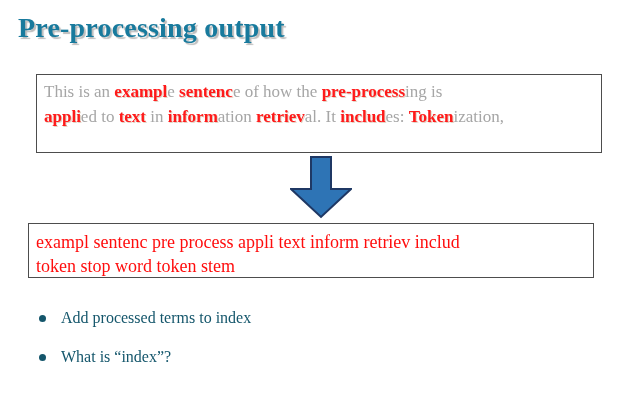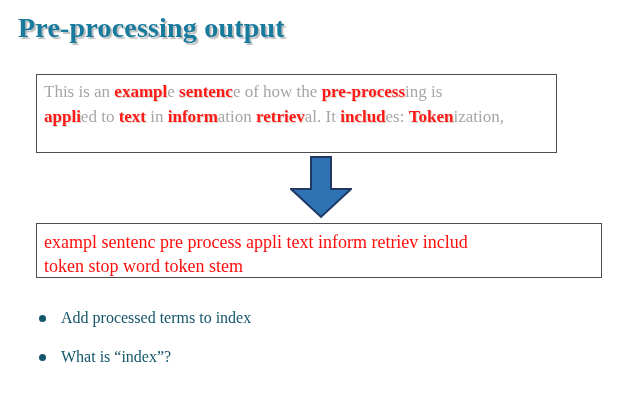--- a/index.html
+++ b/index.html
@@ -31,28 +31,28 @@
   .box {
     position: absolute;
     border: 1px solid #4d4d4d;
     background: #ffffff;
     box-sizing: border-box;
     overflow: hidden;
   }
   .box1 {
     left: 36px;
     top: 74px;
-    width: 521px;
+    width: 566px;
     height: 79px;
     padding: 4px 6px 0 7px;
     font-size: 17px;
     line-height: 25px;
   }
   .box2 {
-    left: 36px;
+    left: 28px;
     top: 223px;
     width: 566px;
     height: 55px;
     padding: 6px 6px 0 7px;
     font-size: 18px;
     line-height: 24px;
   }
   .tline {
     white-space: nowrap;
   }

